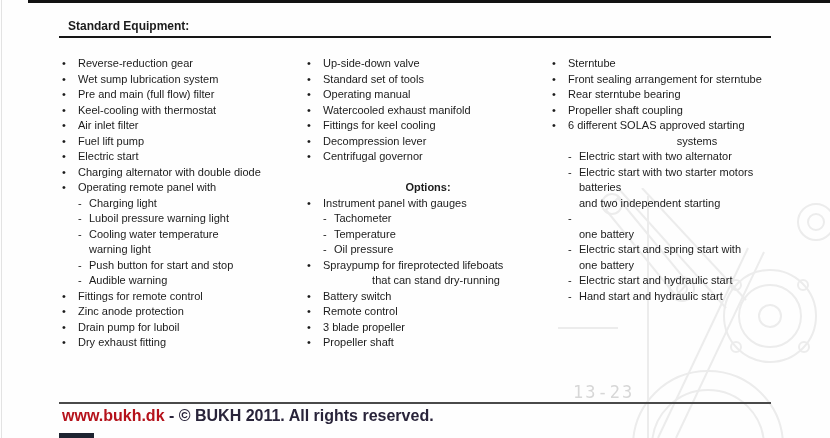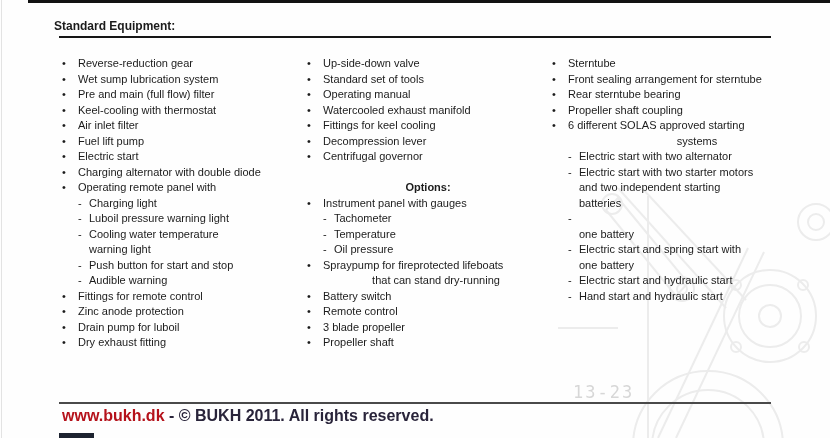--- a/index.html
+++ b/index.html
@@ -6,21 +6,21 @@
   .page{
     position:relative;
     width:830px;height:438px;
     background:#fefefe;
     overflow:hidden;
     font-family:"Liberation Sans", sans-serif;
     color:#1b1b1b;
   }
   .left-edge{position:absolute;left:1px;top:0;bottom:0;width:1px;background:#e3e3e3;}
   .top-rule{position:absolute;left:28px;right:0;top:0;height:3px;background:#121212;}
-  .title{position:absolute;left:54px;top:19px;font-size:12px;font-weight:bold;}
+  .title{position:absolute;left:68px;top:19px;font-size:12px;font-weight:bold;}
   .title-rule{position:absolute;left:59px;top:36px;width:712px;height:2px;background:#161616;}
 
   .cols{position:absolute;top:56px;left:0;right:0;}
   .col{position:absolute;top:0;font-size:11px;line-height:15.5px;}
   .col-0{left:62px;width:242px;}
   .col-1{left:307px;width:242px;}
   .col-2{left:552px;width:274px;}
   .row{display:flex;}
   .row .txt{white-space:nowrap;}
   .mk{flex:0 0 16px;}
@@ -257,24 +257,24 @@
         </div>
         <div class="row t-d">
           <span class="mk">-</span>
           <span class="txt">Electric start with two alternator</span>
         </div>
         <div class="row t-d">
           <span class="mk">-</span>
           <span class="txt">Electric start with two starter motors</span>
         </div>
         <div class="row t-dc">
+          <span class="txt">batteries</span>
+        </div>
+        <div class="row t-dc">
           <span class="txt">and two independent starting</span>
-        </div>
-        <div class="row t-dc">
-          <span class="txt">batteries</span>
         </div>
         <div class="row t-d">
           <span class="mk">-</span>
         </div>
         <div class="row t-dc">
           <span class="txt">one battery</span>
         </div>
         <div class="row t-d">
           <span class="mk">-</span>
           <span class="txt">Electric start and spring start with</span>

